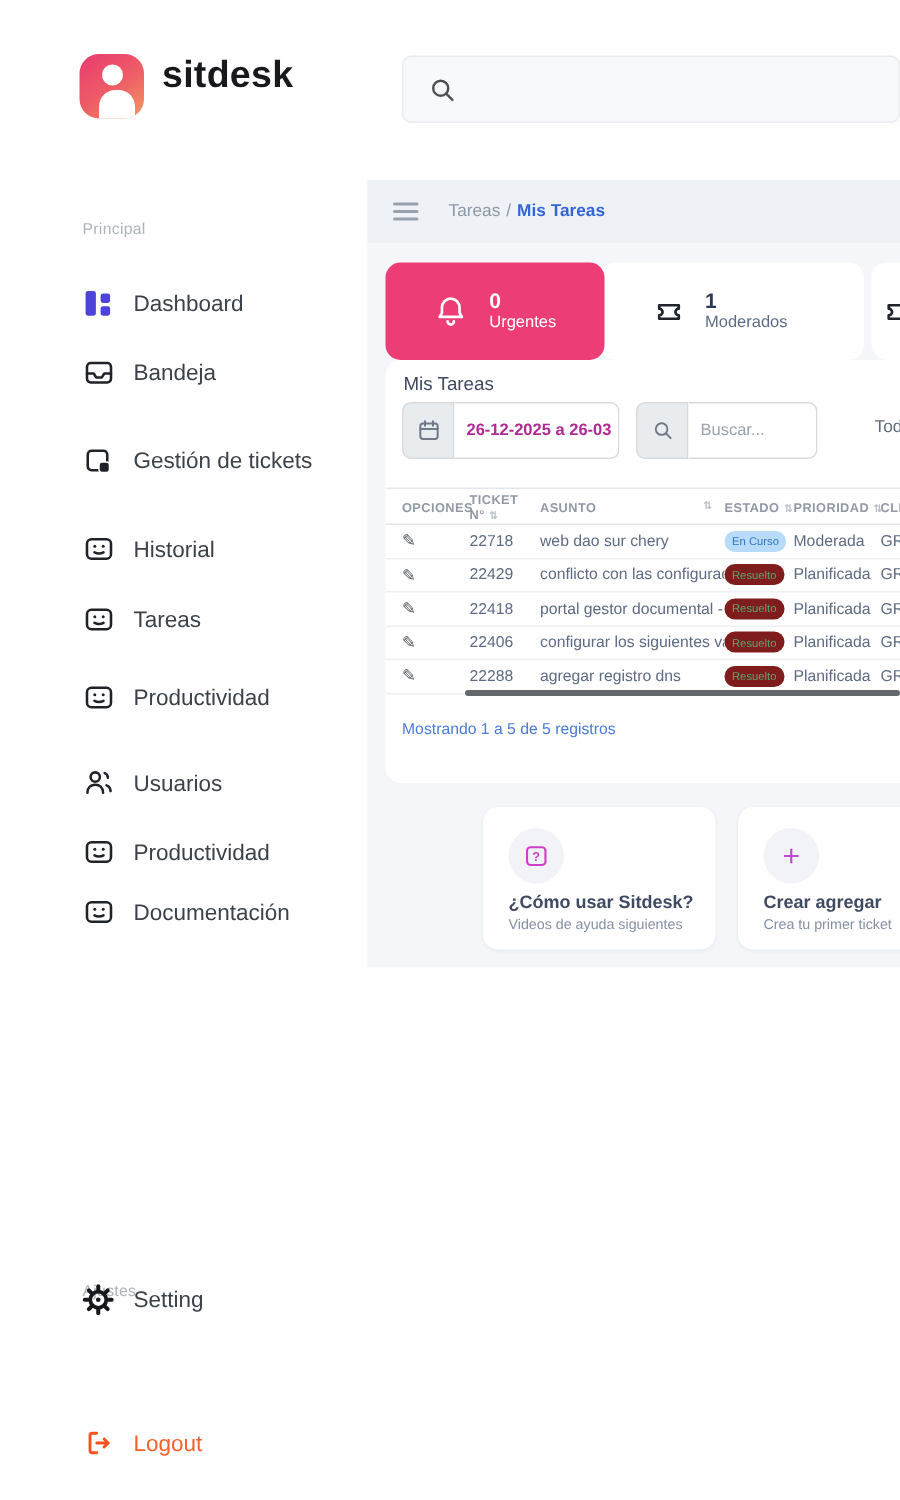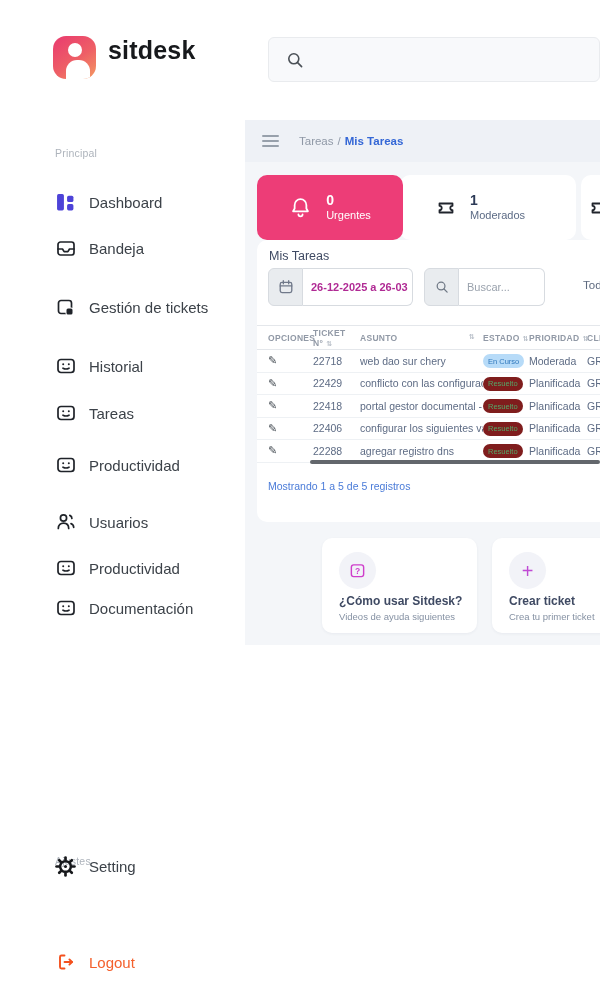--- a/index.html
+++ b/index.html
@@ -381,17 +381,17 @@
       </span>
     </div>
     <div class="t">¿Cómo usar Sitdesk?</div>
     <div class="s">Videos de ayuda siguientes</div>
   </div>
 
   <div class="hcard hcard-2">
     <div class="circ">
       <span class="plus-glyph">+</span>
     </div>
-    <div class="t">Crear ticket</div>
+    <div class="t">Crear agregar</div>
     <div class="s">Crea tu primer ticket</div>
   </div>
 
 </div>
 
 </body></html>

